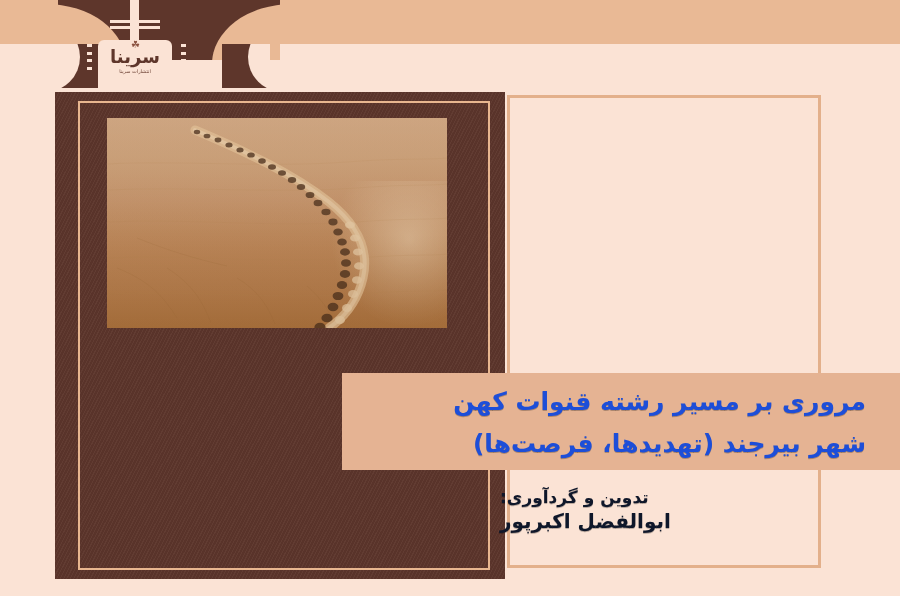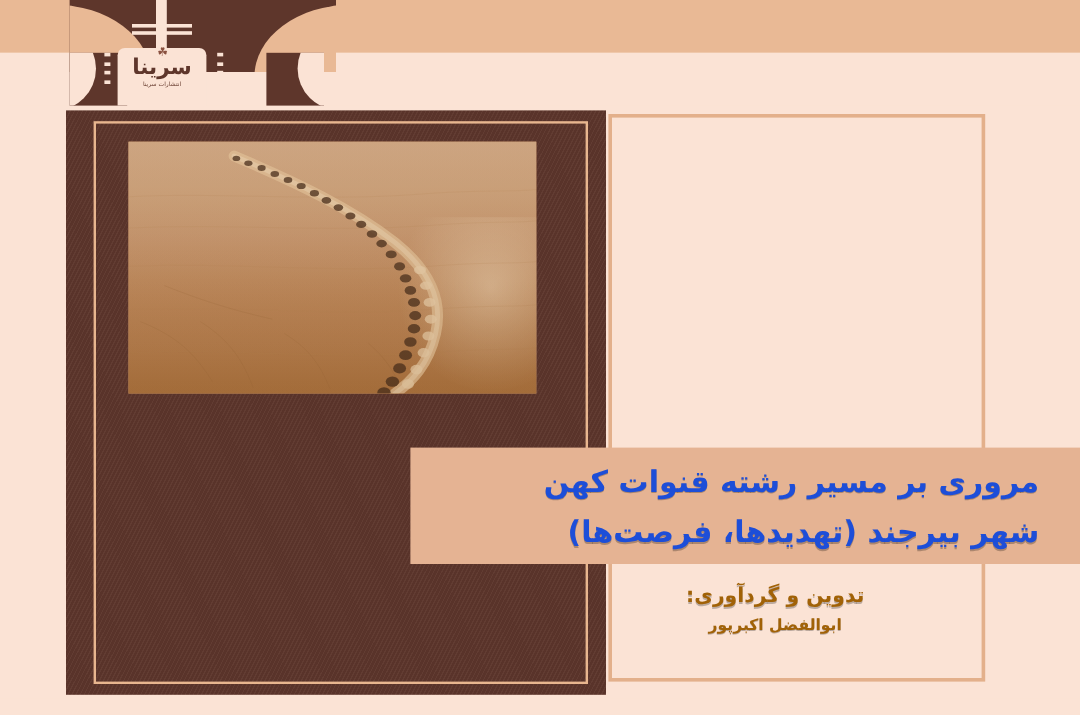--- a/index.html
+++ b/index.html
@@ -243,34 +243,34 @@
     text-shadow: 0 1px 0 rgba(0,0,0,0.25);
   }
   .title-text .l1 { display: block; }
   .title-text .l2 { display: block; padding-left: 36px; }
 
   
   .author-block {
     position: absolute;
     left: 500px; top: 485px;
     width: 320px;
-    text-align: center;
+    text-align: left;
     direction: rtl;
     padding-right: 28px;
     box-sizing: border-box;
-    color: #a16207;
+    color: #0f172a;
   }
   .author-block .role {
     font-size: 17px;
     font-weight: bold;
     line-height: 24px;
     text-shadow: 0 1px 0 rgba(0,0,0,0.25);
   }
   .author-block .name {
-    font-size: 13px;
+    font-size: 20px;
     font-weight: bold;
     line-height: 25px;
     text-shadow: 0 1px 0 rgba(0,0,0,0.25);
   }
   .author-block .affil {
     font-size: 15px;
     font-weight: normal;
     line-height: 23px;
   }
 

